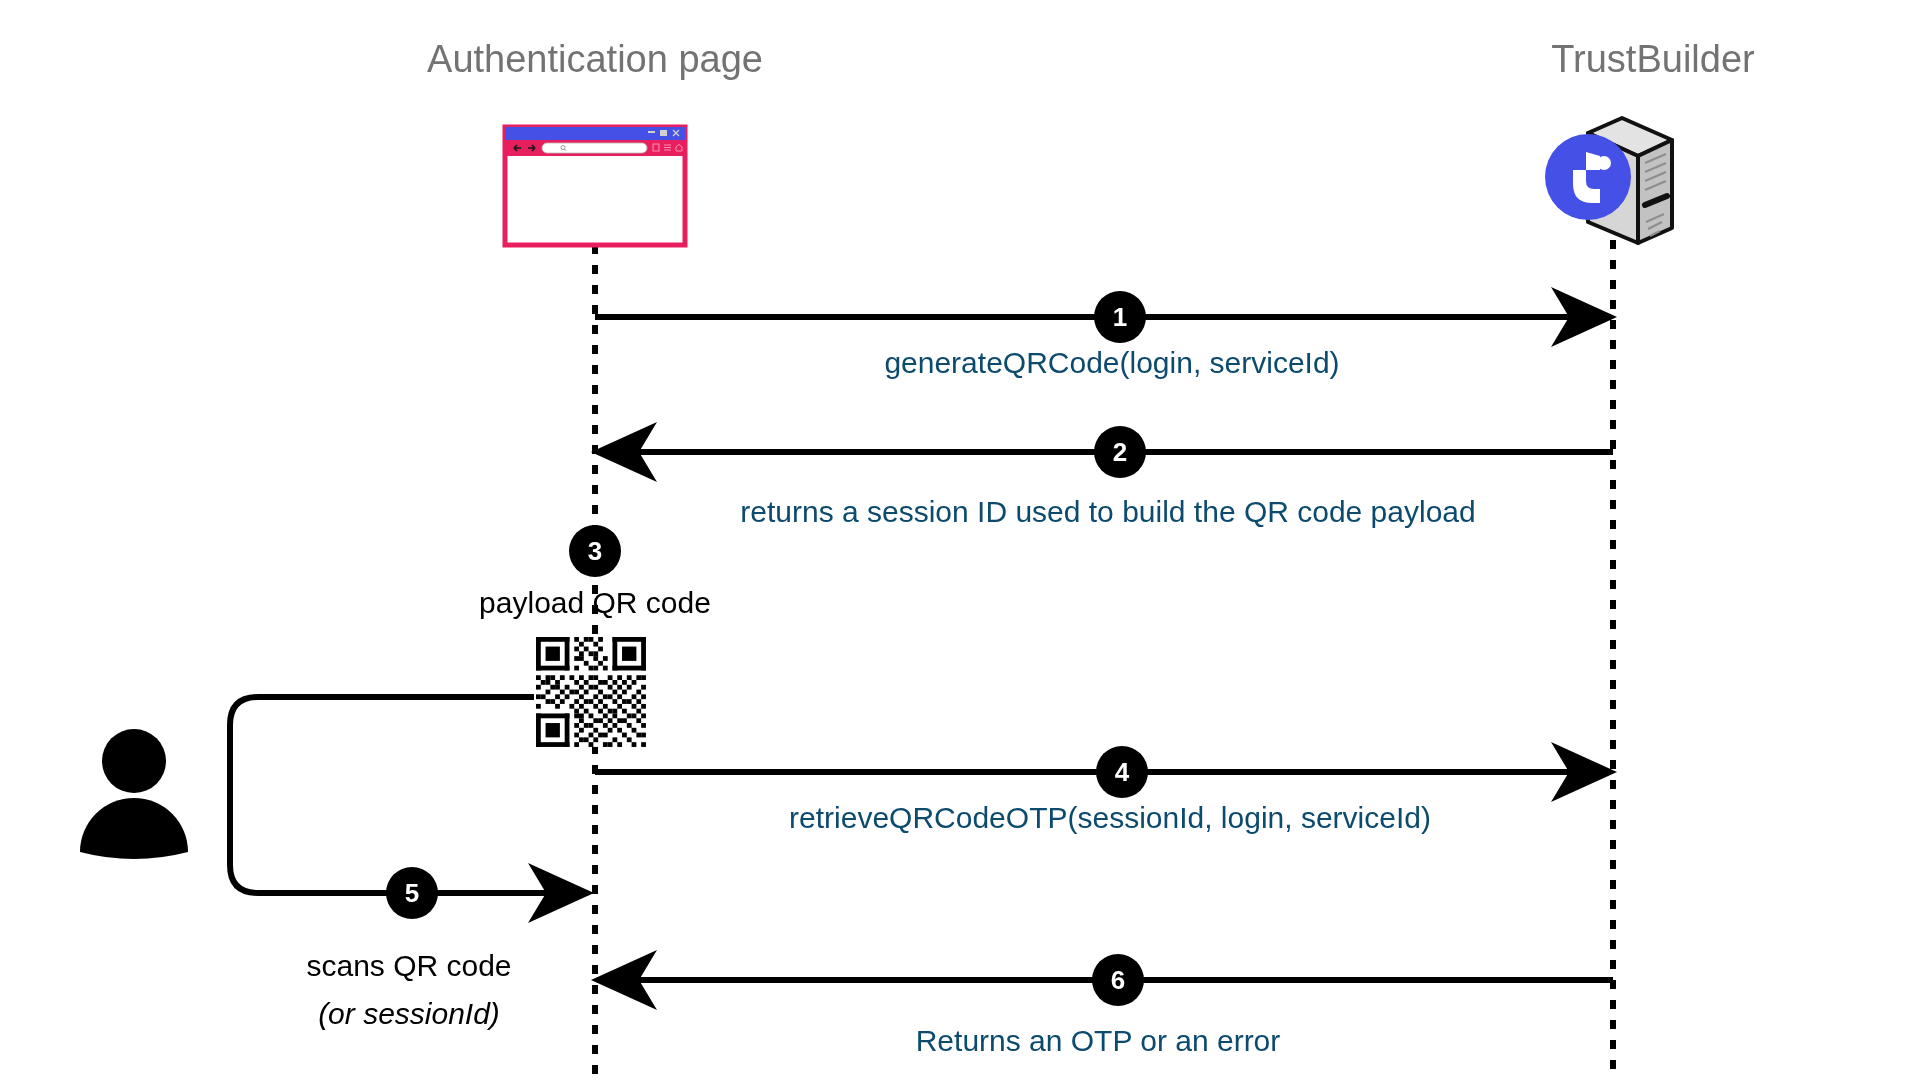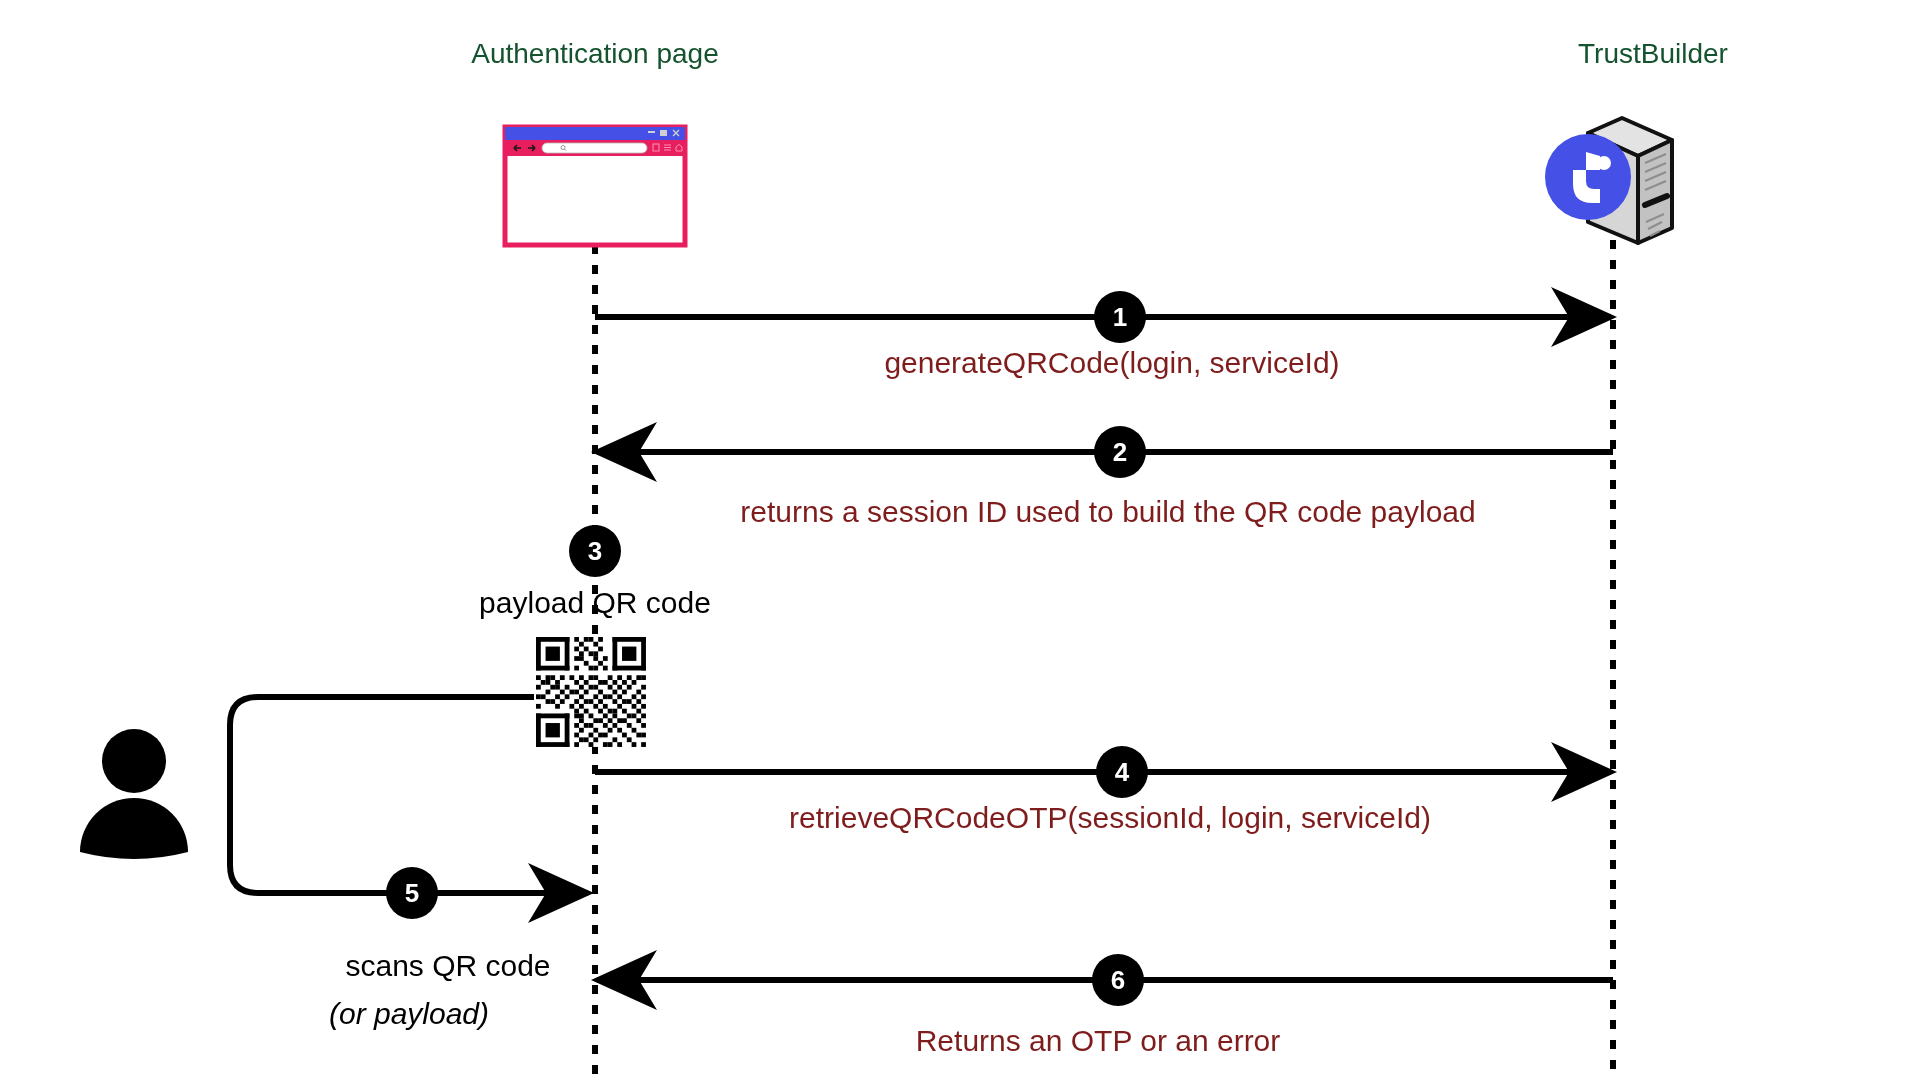--- a/index.html
+++ b/index.html
@@ -27,27 +27,27 @@
     top: 0;
     width: 1920px;
     height: 1080px;
   }
   .lbl {
     position: absolute;
     white-space: nowrap;
     line-height: 1;
   }
   .participant-title {
-    font-size: 28px;
-    color: #14532d;
+    font-size: 38px;
+    color: #737373;
     transform: translateX(-50%);
   }
   .msg-label {
     font-size: 30px;
-    color: #7f1d1d;
+    color: #0c4a6e;
     transform: translateX(-50%);
   }
   .note-label {
     font-size: 30px;
     color: #000;
     transform: translateX(-50%);
     text-align: center;
   }
   .note-label.italic { font-style: italic; }
   .badge-num {
@@ -356,19 +356,19 @@
   <div class="badge-num" style="left:1120px; top:452px;">2</div>
   <div class="lbl msg-label" style="left:1108px; top:497px;">returns a session ID used to build the QR code payload</div>
 
   <div class="badge-num" style="left:595px; top:551px;">3</div>
   <div class="lbl note-label" style="left:595px; top:588px;">payload QR code</div>
 
   <div class="badge-num" style="left:1122px; top:772px;">4</div>
   <div class="lbl msg-label" style="left:1110px; top:803px;">retrieveQRCodeOTP(sessionId, login, serviceId)</div>
 
   <div class="badge-num" style="left:412px; top:893px;">5</div>
-  <div class="lbl note-label" style="left:409px; top:951px;margin-left:39px;">scans QR code</div>
-  <div class="lbl note-label italic" style="left:409px; top:999px;">(or payload)</div>
+  <div class="lbl note-label" style="left:409px; top:951px;">scans QR code</div>
+  <div class="lbl note-label italic" style="left:409px; top:999px;">(or sessionId)</div>
 
   <div class="badge-num" style="left:1118px; top:980px;">6</div>
   <div class="lbl msg-label" style="left:1098px; top:1026px;text-align:right;">Returns an OTP or an error</div>
 
 </div>
 
 </body></html>

